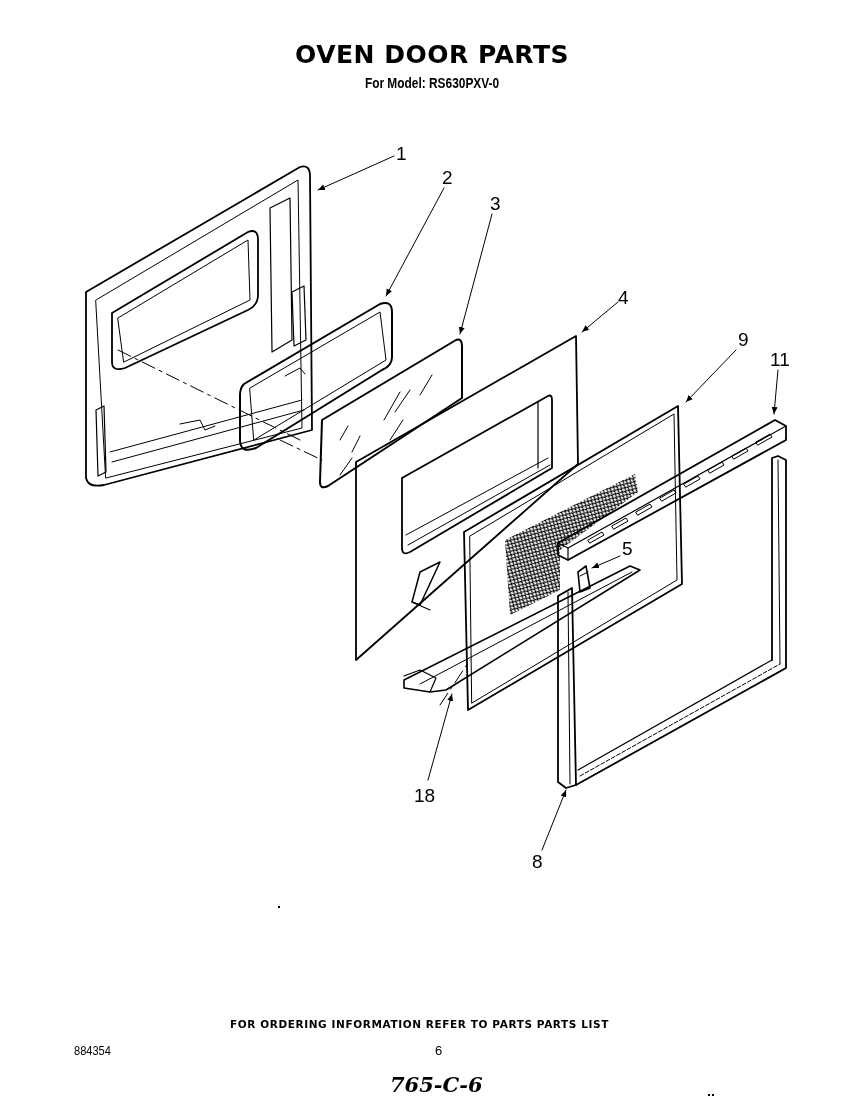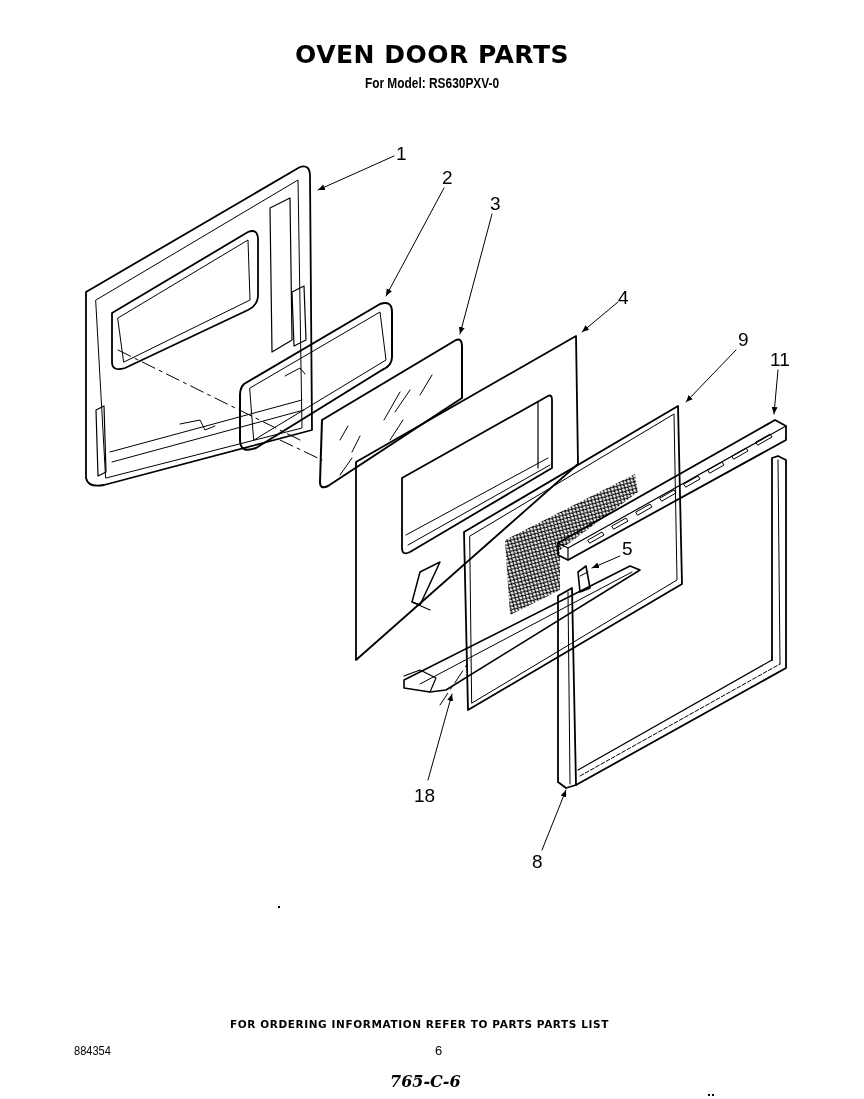--- a/index.html
+++ b/index.html
@@ -2,21 +2,21 @@
 <html><head>
 <meta charset="utf-8">
 <style>
   html, body { margin:0; padding:0; background:#ffffff; }
   body { width:864px; height:1099px; position:relative; overflow:hidden; font-family:"DejaVu Sans", sans-serif; color:#000; }
   .title { position:absolute; left:0; width:864px; top:40px; text-align:center; font-family:"DejaVu Sans", sans-serif; font-weight:bold; font-size:25px; letter-spacing:0.5px; }
   .subtitle { position:absolute; left:0; width:864px; top:75px; text-align:center; font-family:"Liberation Sans", sans-serif; font-weight:bold; font-size:14px; transform:scaleX(0.85); }
   .footer-note { position:absolute; left:230px; top:1018px; font-family:"DejaVu Sans", sans-serif; font-weight:bold; font-size:10.5px; letter-spacing:0.6px; }
   .docnum { position:absolute; left:74px; top:1043px; font-family:"Liberation Sans", sans-serif; font-size:13px; transform:scaleX(0.85); transform-origin:left; }
   .pagenum { position:absolute; left:435px; top:1043px; font-family:"Liberation Sans", sans-serif; font-size:13px; }
-  .handwritten { position:absolute; left:390px; top:1072px; font-family:"DejaVu Serif", serif; font-style:italic; font-size:16px; font-weight:bold; }
+  .handwritten { position:absolute; left:390px; top:1072px; font-family:"DejaVu Serif", serif; font-style:italic; font-size:21px; font-weight:bold; }
   svg.diagram { position:absolute; left:0; top:0; }
   .callout { font-family:"Liberation Sans", sans-serif; font-size:19px; }
 </style>
 </head>
 <body>
 
 <div class="title">OVEN DOOR PARTS</div>
 <div class="subtitle">For Model: RS630PXV-0</div>
 
 <svg class="diagram" width="864" height="1099" viewBox="0 0 864 1099" fill="none" stroke="#000" stroke-linecap="round" stroke-linejoin="round">

